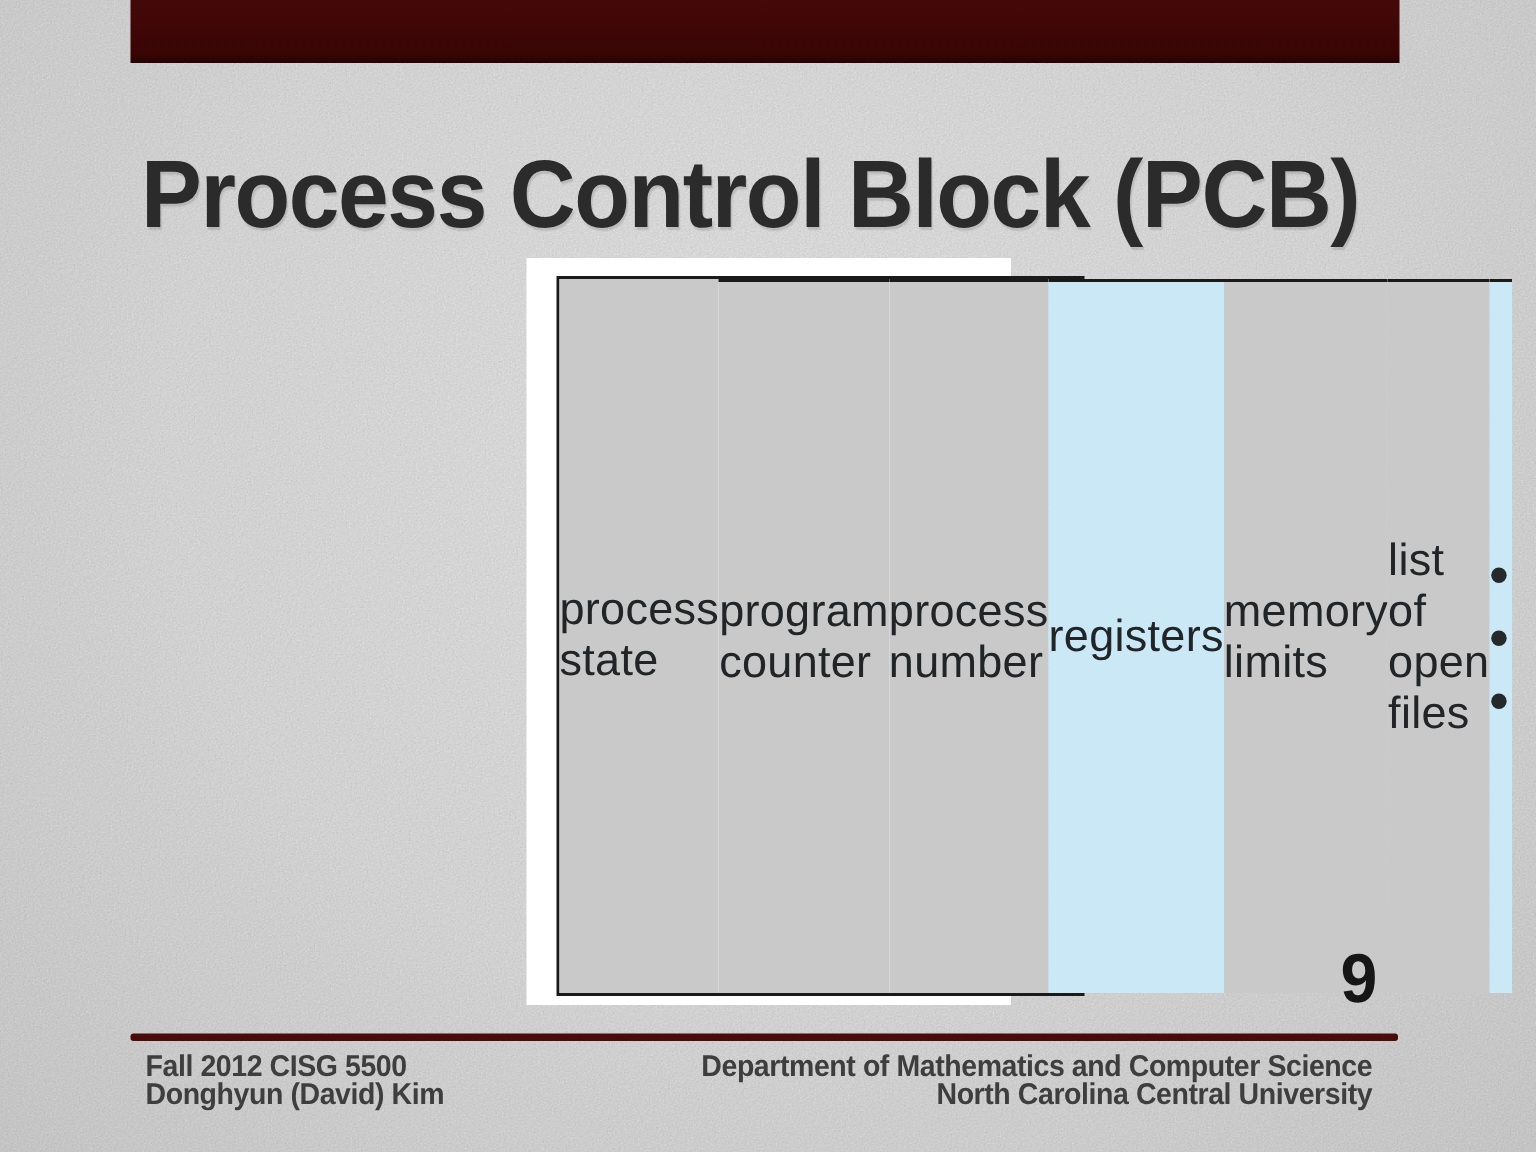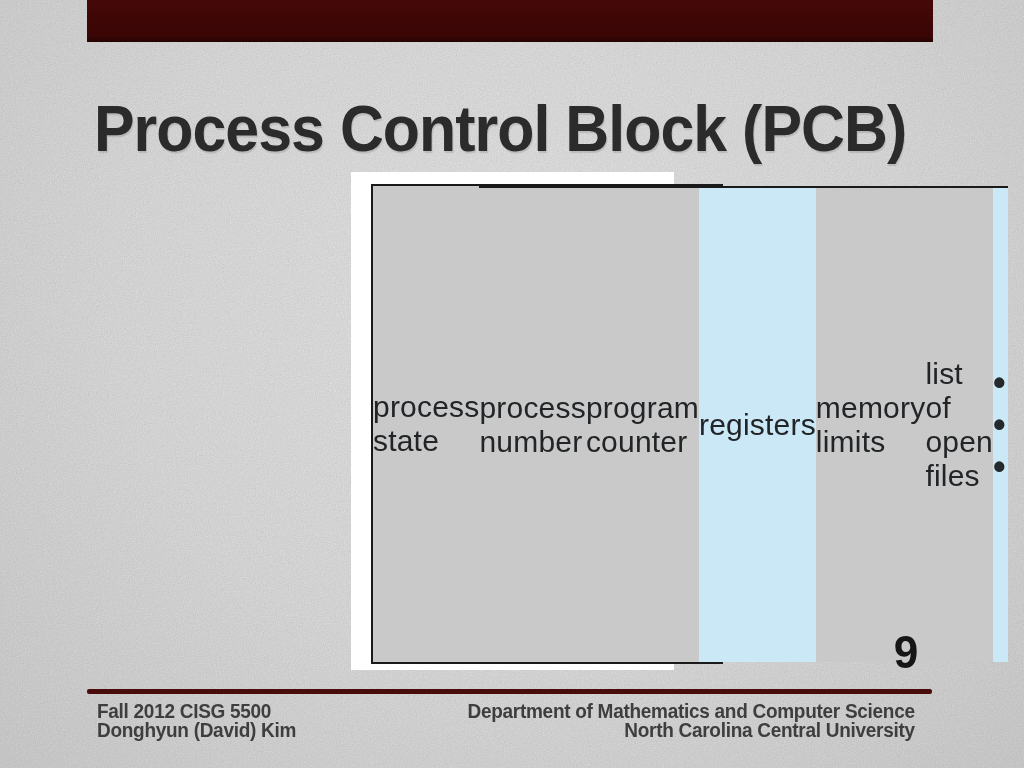--- a/index.html
+++ b/index.html
@@ -79,22 +79,22 @@
 <body>
 
 <div class="slide">
   <div class="top-bar"></div>
 
   <h1 class="title">Process Control Block (PCB)</h1>
 
   <div class="diagram-panel">
     <div class="pcb-table">
         <div class="pcb-row gray">process state</div>
+        <div class="pcb-row gray">program counter</div>
         <div class="pcb-row gray">process number</div>
-        <div class="pcb-row gray">program counter</div>
         <div class="pcb-row blue tall">registers</div>
         <div class="pcb-row gray">memory limits</div>
         <div class="pcb-row gray">list of open files</div>
         <div class="pcb-row blue tall dots">• • •</div>
       </div>
   </div>
 
   <div class="page-number">9</div>
 
   <div class="footer-line"></div>

